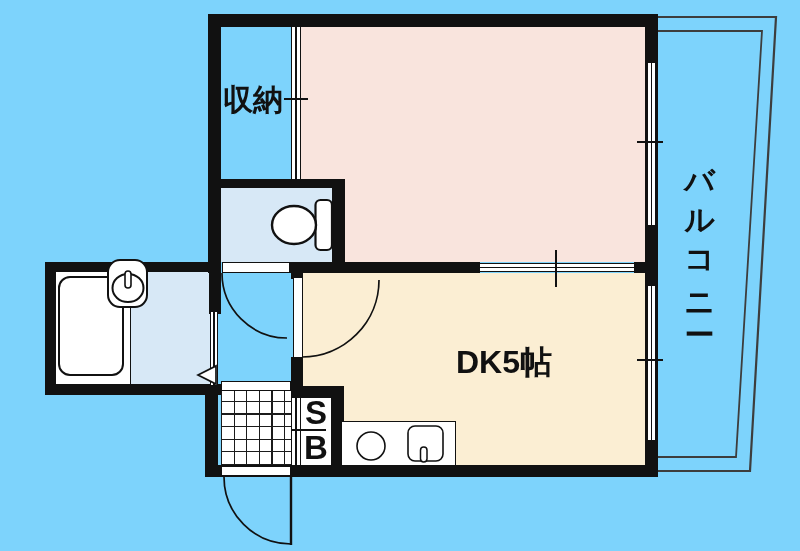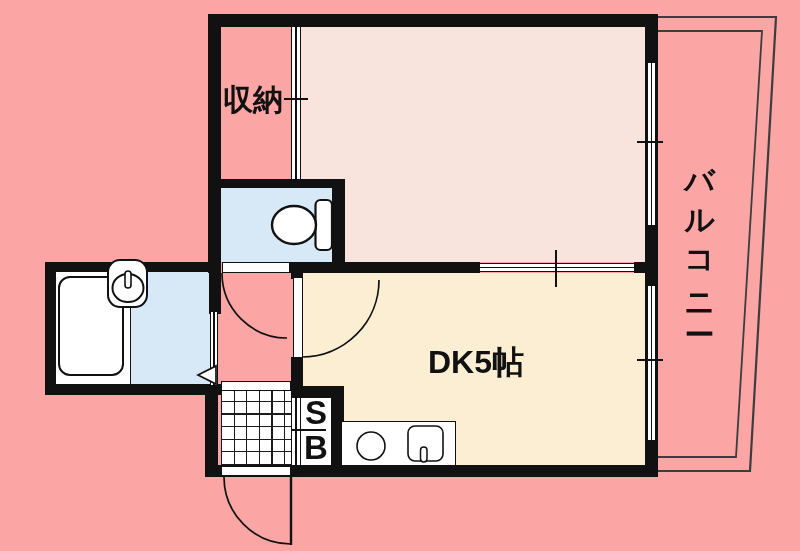--- a/index.html
+++ b/index.html
@@ -1,16 +1,16 @@
 <!DOCTYPE html>
 <html><head>
 <meta charset="utf-8">
 <style>
   html,body{margin:0;padding:0;background:#fff}
-  .plan{position:relative;width:800px;height:551px;background:#fca5a5;overflow:hidden;
+  .plan{position:relative;width:800px;height:551px;background:#7dd3fc;overflow:hidden;
         font-family:"Liberation Sans","DejaVu Sans",sans-serif;color:#111}
   .fill,.w,.leaf,.slider-v,.slider-h,.label,.grid,.tub{position:absolute;box-sizing:border-box}
   .w{background:#111}
   .leaf{background:#fff;border:1.5px solid #111}
   .slider-v{background:#fff;border-left:1.4px solid #111;border-right:1.4px solid #111}
   .slider-v::after{content:"";position:absolute;top:0;bottom:0;left:50%;width:1.2px;margin-left:-0.6px;background:#111}
   .slider-h{background:#fff;border-top:1.4px solid #111;border-bottom:1.4px solid #111}
   .slider-h::after{content:"";position:absolute;left:0;right:0;top:50%;height:1.2px;margin-top:-0.6px;background:#111}
   .grid{background-color:#fff;background-image:
         repeating-linear-gradient(90deg,#1b1b1b 0 1.2px,transparent 1.2px 12.6px),
@@ -104,17 +104,17 @@
     <g stroke="#111" fill="#fff">
       <rect x="408" y="426" width="35" height="35" rx="7" stroke-width="1.6"></rect>
       <rect x="420.5" y="447" width="6.5" height="15" rx="3.2" stroke-width="1.5"></rect>
     </g>
 
     <path d="M 198 375 L 216 366 L 216 384 Z" fill="#fff" stroke="#111" stroke-width="1.7"></path>
   </svg>
 
   <div class="label" style="left:214px;top:84px;width:78px;font-size:30px">収納</div>
   <div class="label vert" style="left:684px;top:146px;font-size:30px;letter-spacing:9px">バルコニー</div>
-  <div class="label" style="left:376px;top:346px;width:200px;font-size:32px">DK5帖</div>
+  <div class="label" style="left:404px;top:346px;width:200px;font-size:32px">DK5帖</div>
   <div class="label" style="left:299px;top:396px;width:34px;font-size:33px;font-weight:700">S</div>
   <div class="label" style="left:299px;top:431px;width:34px;font-size:33px;font-weight:700">B</div>
 
 </div>
 
 </body></html>

